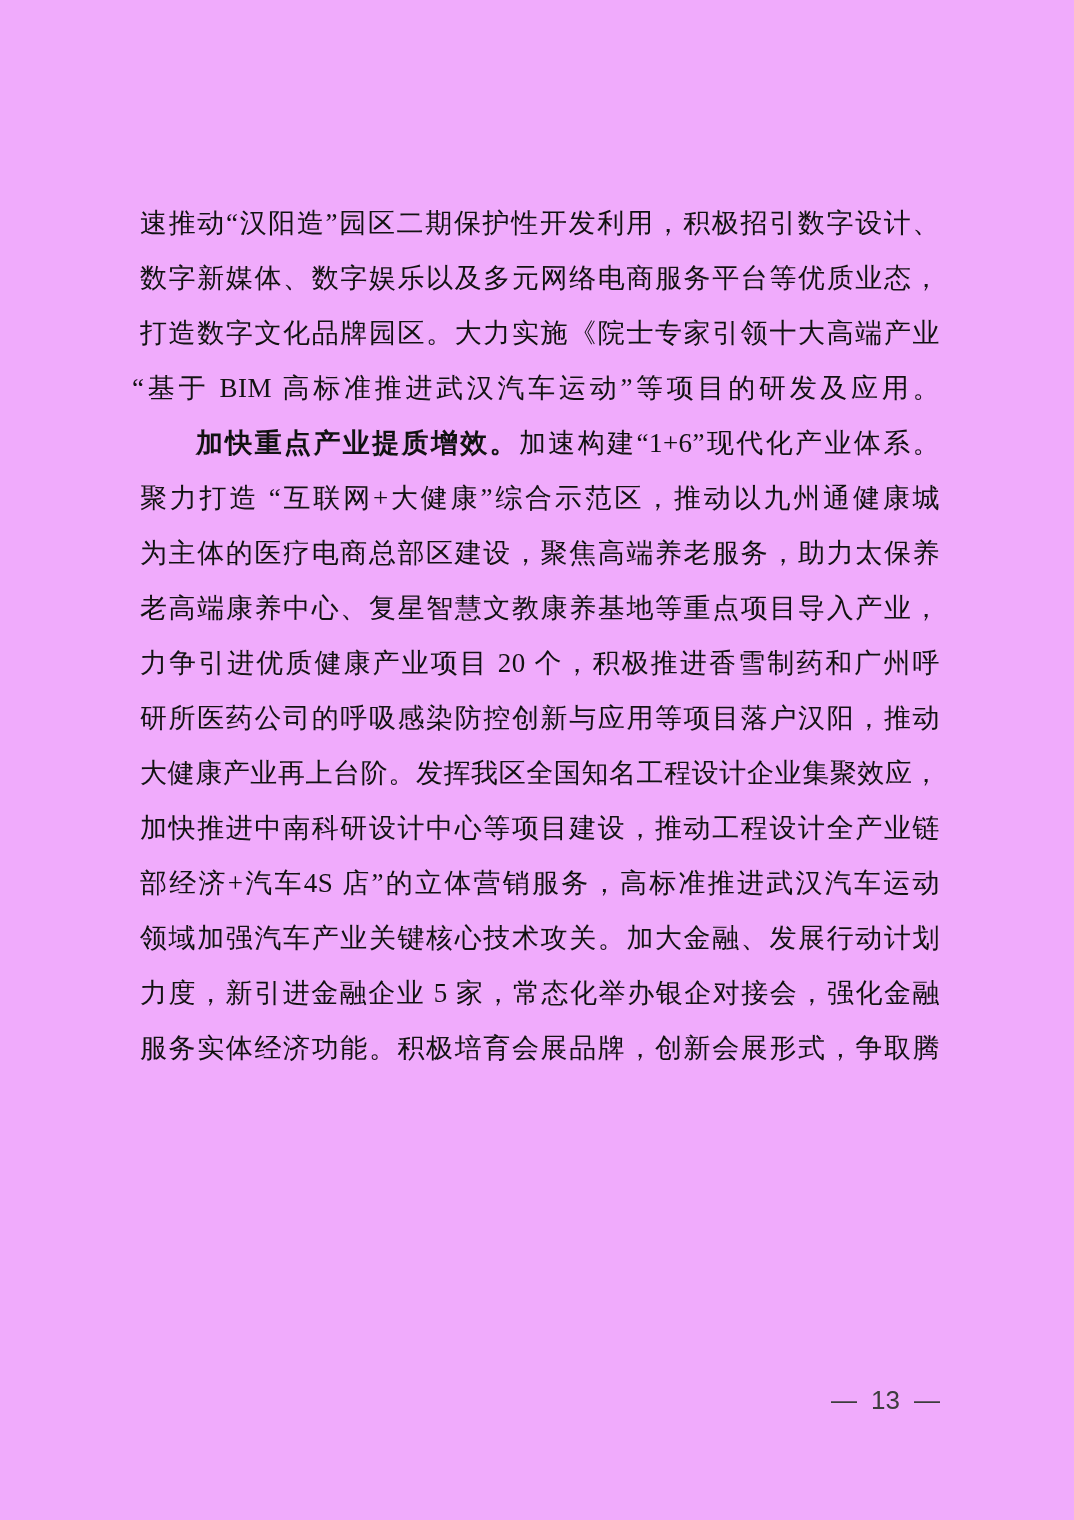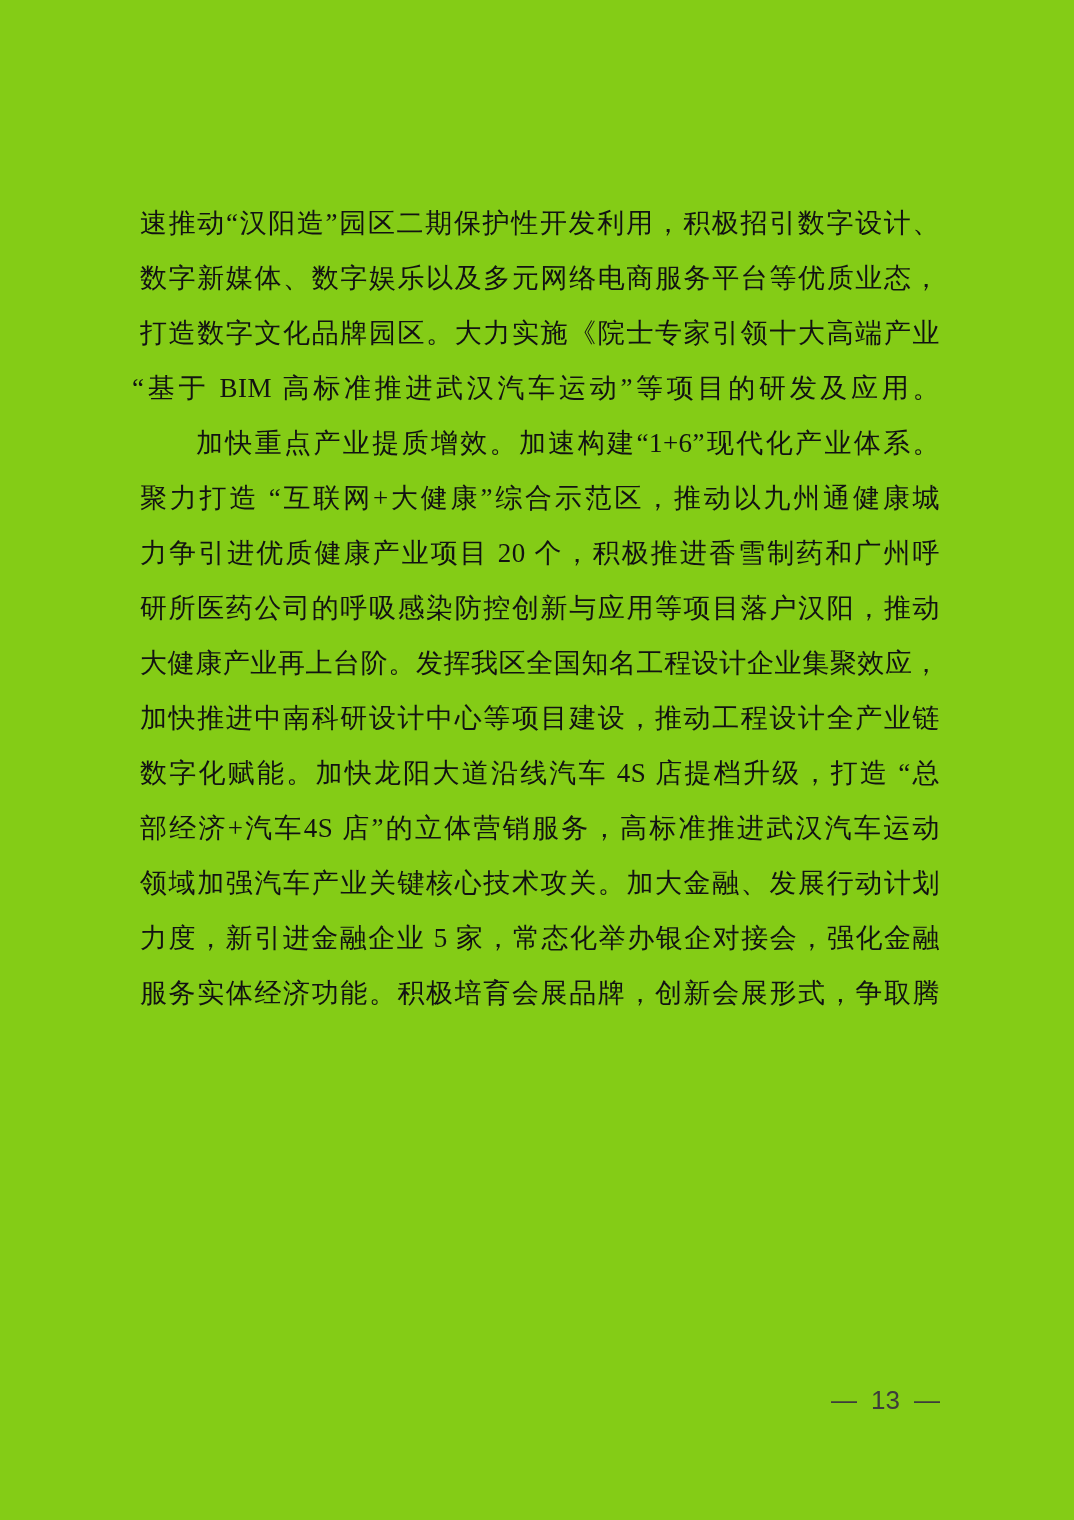--- a/index.html
+++ b/index.html
@@ -4,21 +4,21 @@
 <style>
   html, body {
     margin: 0;
     padding: 0;
     background: #ffffff;
   }
   .page {
     position: relative;
     width: 1074px;
     height: 1520px;
-    background: #84cc16;
+    background: #f0abfc;
     color: #121212;
     font-family: "Liberation Serif", "DejaVu Serif", serif;
     overflow: hidden;
   }
   .content {
     position: absolute;
     left: 140px;
     top: 196px;
     width: 800px;
   }
@@ -34,21 +34,21 @@
     overflow: visible;
   }
   .line.indent {
     text-indent: 56px;
   }
   .line.hang {
     margin-left: -8px;
     width: 808px;
   }
   .b {
-    font-weight: normal;
+    font-weight: bold;
   }
   .footer {
     position: absolute;
     right: 134px;
     top: 1382px;
     height: 36px;
     display: flex;
     align-items: center;
     gap: 14px;
     font-size: 26px;
@@ -60,25 +60,26 @@
 <body>
 
 <div class="page">
   <div class="content">
     <div class="line"><span>速推动“汉阳造”园区二期保护性开发利用，积极招引数字设计、</span></div>
     <div class="line"><span>数字新媒体、数字娱乐以及多元网络电商服务平台等优质业态，</span></div>
     <div class="line"><span>打造数字文化品牌园区。大力实施《院士专家引领十大高端产业</span></div>
     <div class="line hang"><span>“基于 BIM 高标准推进武汉汽车运动”等项目的研发及应用。</span></div>
     <div class="line indent"><span class="b">加快重点产业提质增效。</span><span>加速构建“1+6”现代化产业体系。</span></div>
     <div class="line"><span>聚力打造 “互联网+大健康”综合示范区，推动以九州通健康城</span></div>
+    <div class="line"><span>为主体的医疗电商总部区建设，聚焦高端养老服务，助力太保养</span></div>
+    <div class="line"><span>老高端康养中心、复星智慧文教康养基地等重点项目导入产业，</span></div>
     <div class="line"><span>力争引进优质健康产业项目 20 个，积极推进香雪制药和广州呼</span></div>
     <div class="line"><span>研所医药公司的呼吸感染防控创新与应用等项目落户汉阳，推动</span></div>
     <div class="line"><span>大健康产业再上台阶。发挥我区全国知名工程设计企业集聚效应，</span></div>
     <div class="line"><span>加快推进中南科研设计中心等项目建设，推动工程设计全产业链</span></div>
-    <div class="line"><span>数字化赋能。加快龙阳大道沿线汽车 4S 店提档升级，打造 “总</span></div>
     <div class="line"><span>部经济+汽车4S 店”的立体营销服务，高标准推进武汉汽车运动</span></div>
     <div class="line"><span>领域加强汽车产业关键核心技术攻关。加大金融、发展行动计划</span></div>
     <div class="line"><span>力度，新引进金融企业 5 家，常态化举办银企对接会，强化金融</span></div>
     <div class="line"><span>服务实体经济功能。积极培育会展品牌，创新会展形式，争取腾</span></div>
   </div>
 
   <div class="footer">
     <span>—</span>
     <span>13</span>
     <span>—</span>

